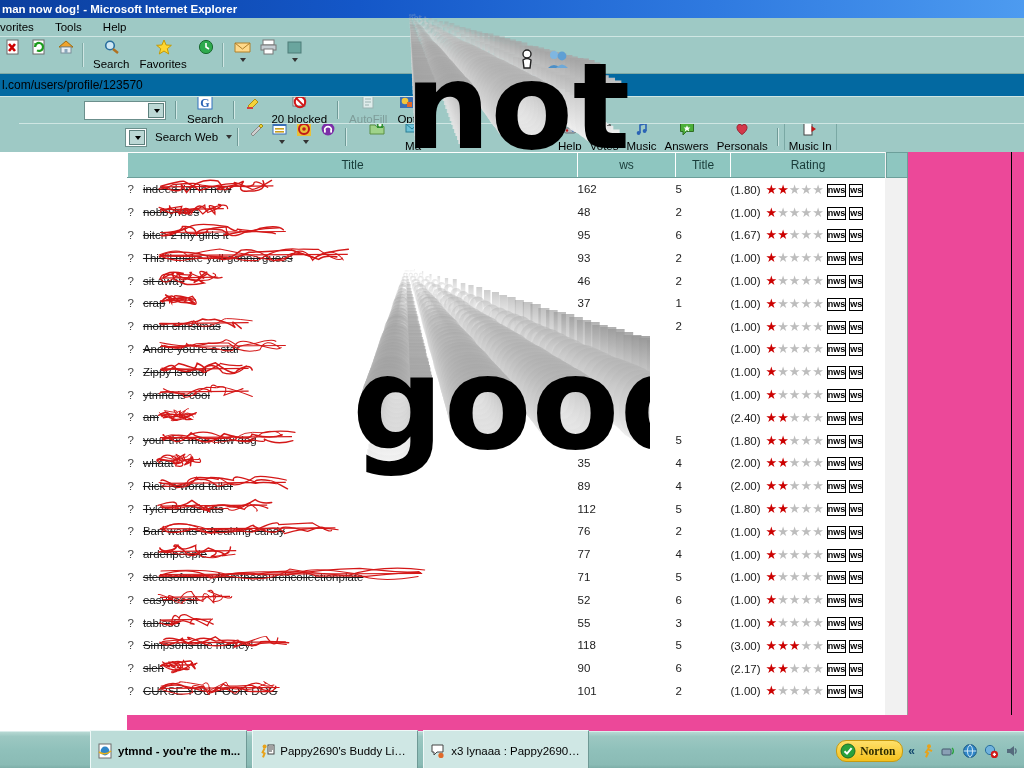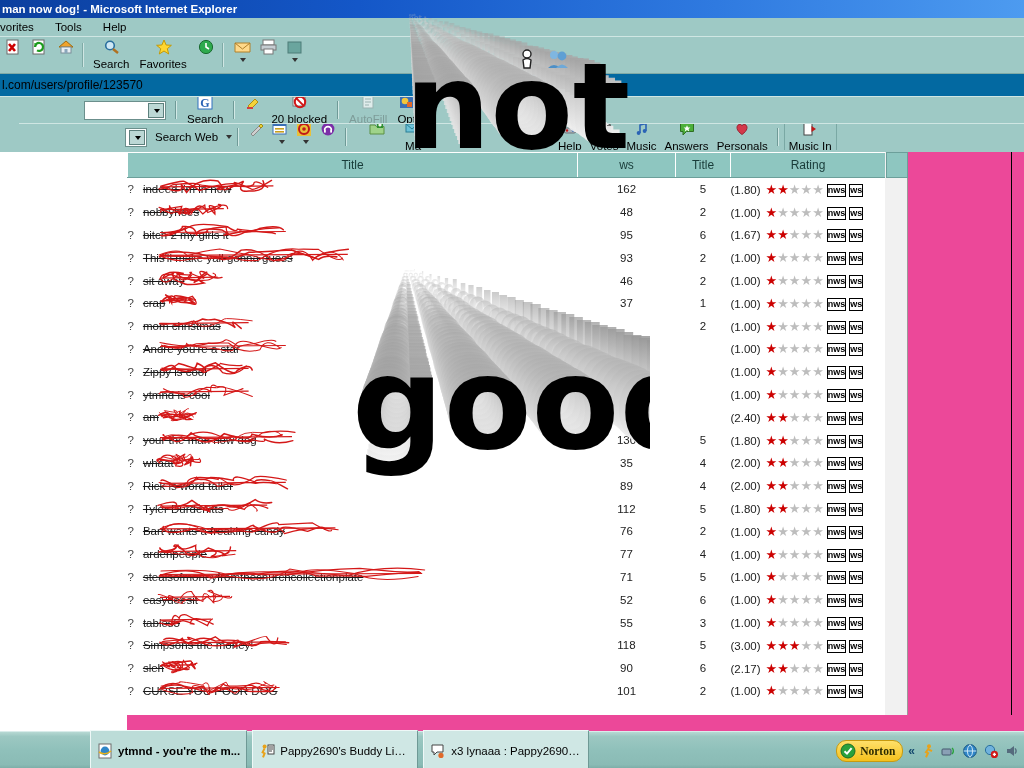--- a/index.html
+++ b/index.html
@@ -51,21 +51,21 @@
   #page-area{position:absolute;left:0;top:152px;width:1024px;height:579px;background:#ec4899;overflow:hidden;}
   #page-left-gutter{position:absolute;left:0;top:0;width:127px;height:579px;background:#fff;}
   #content-card{position:absolute;left:127px;top:0;width:758px;height:563px;background:#fff;}
   table.listing{border-collapse:collapse;width:758px;table-layout:fixed;}
   table.listing th{
     background:#8ec6c0;color:#183b38;font-weight:normal;font-size:12px;
     height:22px;border:1px solid #fff;border-bottom:1px solid #6c9f9a;
   }
   table.listing td{font-size:11.5px;color:#222;height:22.8px;padding:0;}
   td.c-title{padding-left:14px;position:relative;white-space:nowrap;}
-  td.c-views,td.c-votes{text-align:center;}
+  td.c-views,td.c-votes{text-align:left;}
   td.c-rating{padding-left:18px;white-space:nowrap;}
   .qmark{color:#444;margin-right:9px;}
   .ttl{color:#1a1a1a;text-decoration:line-through;}
   .rnum{color:#222;font-size:11.5px;}
   .stars{letter-spacing:0px;font-size:13px;margin-left:5px;}
   .st-on{color:#cc0000;}
   .st-off{color:#bdbdbd;}
   .nws,.ws{
     display:inline-block;border:1px solid #000;font-size:9px;font-weight:bold;
     padding:0 0;margin-left:3px;background:#fff;color:#000;line-height:11px;vertical-align:1px;

